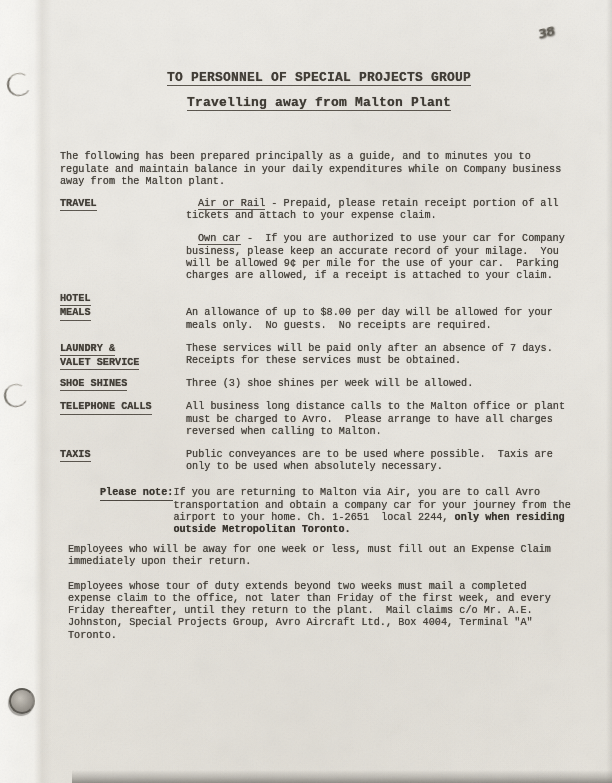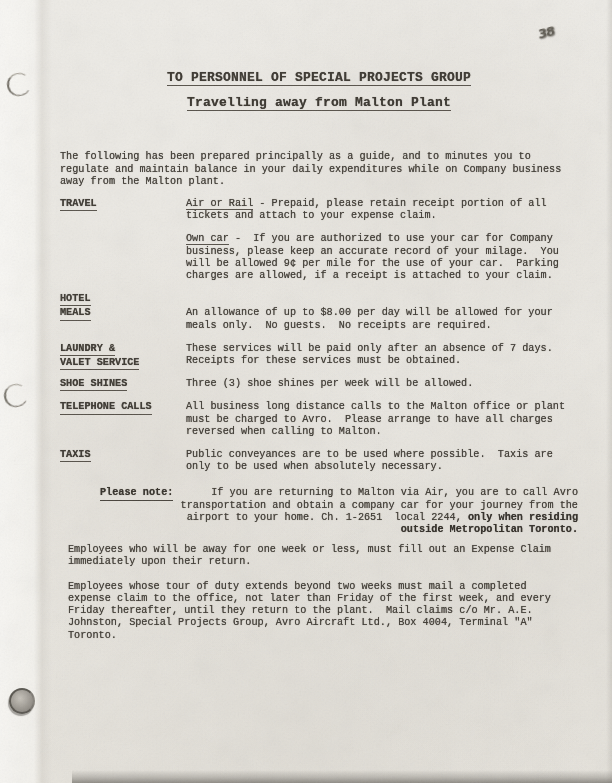--- a/index.html
+++ b/index.html
@@ -57,22 +57,22 @@
     align-items: start;
   }
   .lbl-line {
     display: table;
     border-bottom: 1px solid rgba(58,52,44,0.85);
     margin-bottom: 1px;
     font-weight: 600;
     color: #3a362f;
   }
   .sec-para { margin: 0 0 11px 0; }
-  .u-lead { border-bottom: 1px solid rgba(58,52,44,0.85); }
-  .note { display: flex; align-items: flex-start; margin-top: 3px; text-align: right; }
+  .u-lead { border-bottom: 1px solid rgba(58,52,44,0.85); margin-left: 12px; }
+  .note { display: flex; align-items: flex-start; margin-top: 3px; }
   .note-label {
     margin-left: 40px;
     font-weight: 700;
     white-space: pre;
     border-bottom: 1px solid rgba(50,45,38,0.9);
     color: #322e27;
   }
   .note-body { flex: 1; }
   .note-bold { font-weight: 700; color: #2e2a24; }
   #closing p.gap { margin-top: 12px; }

